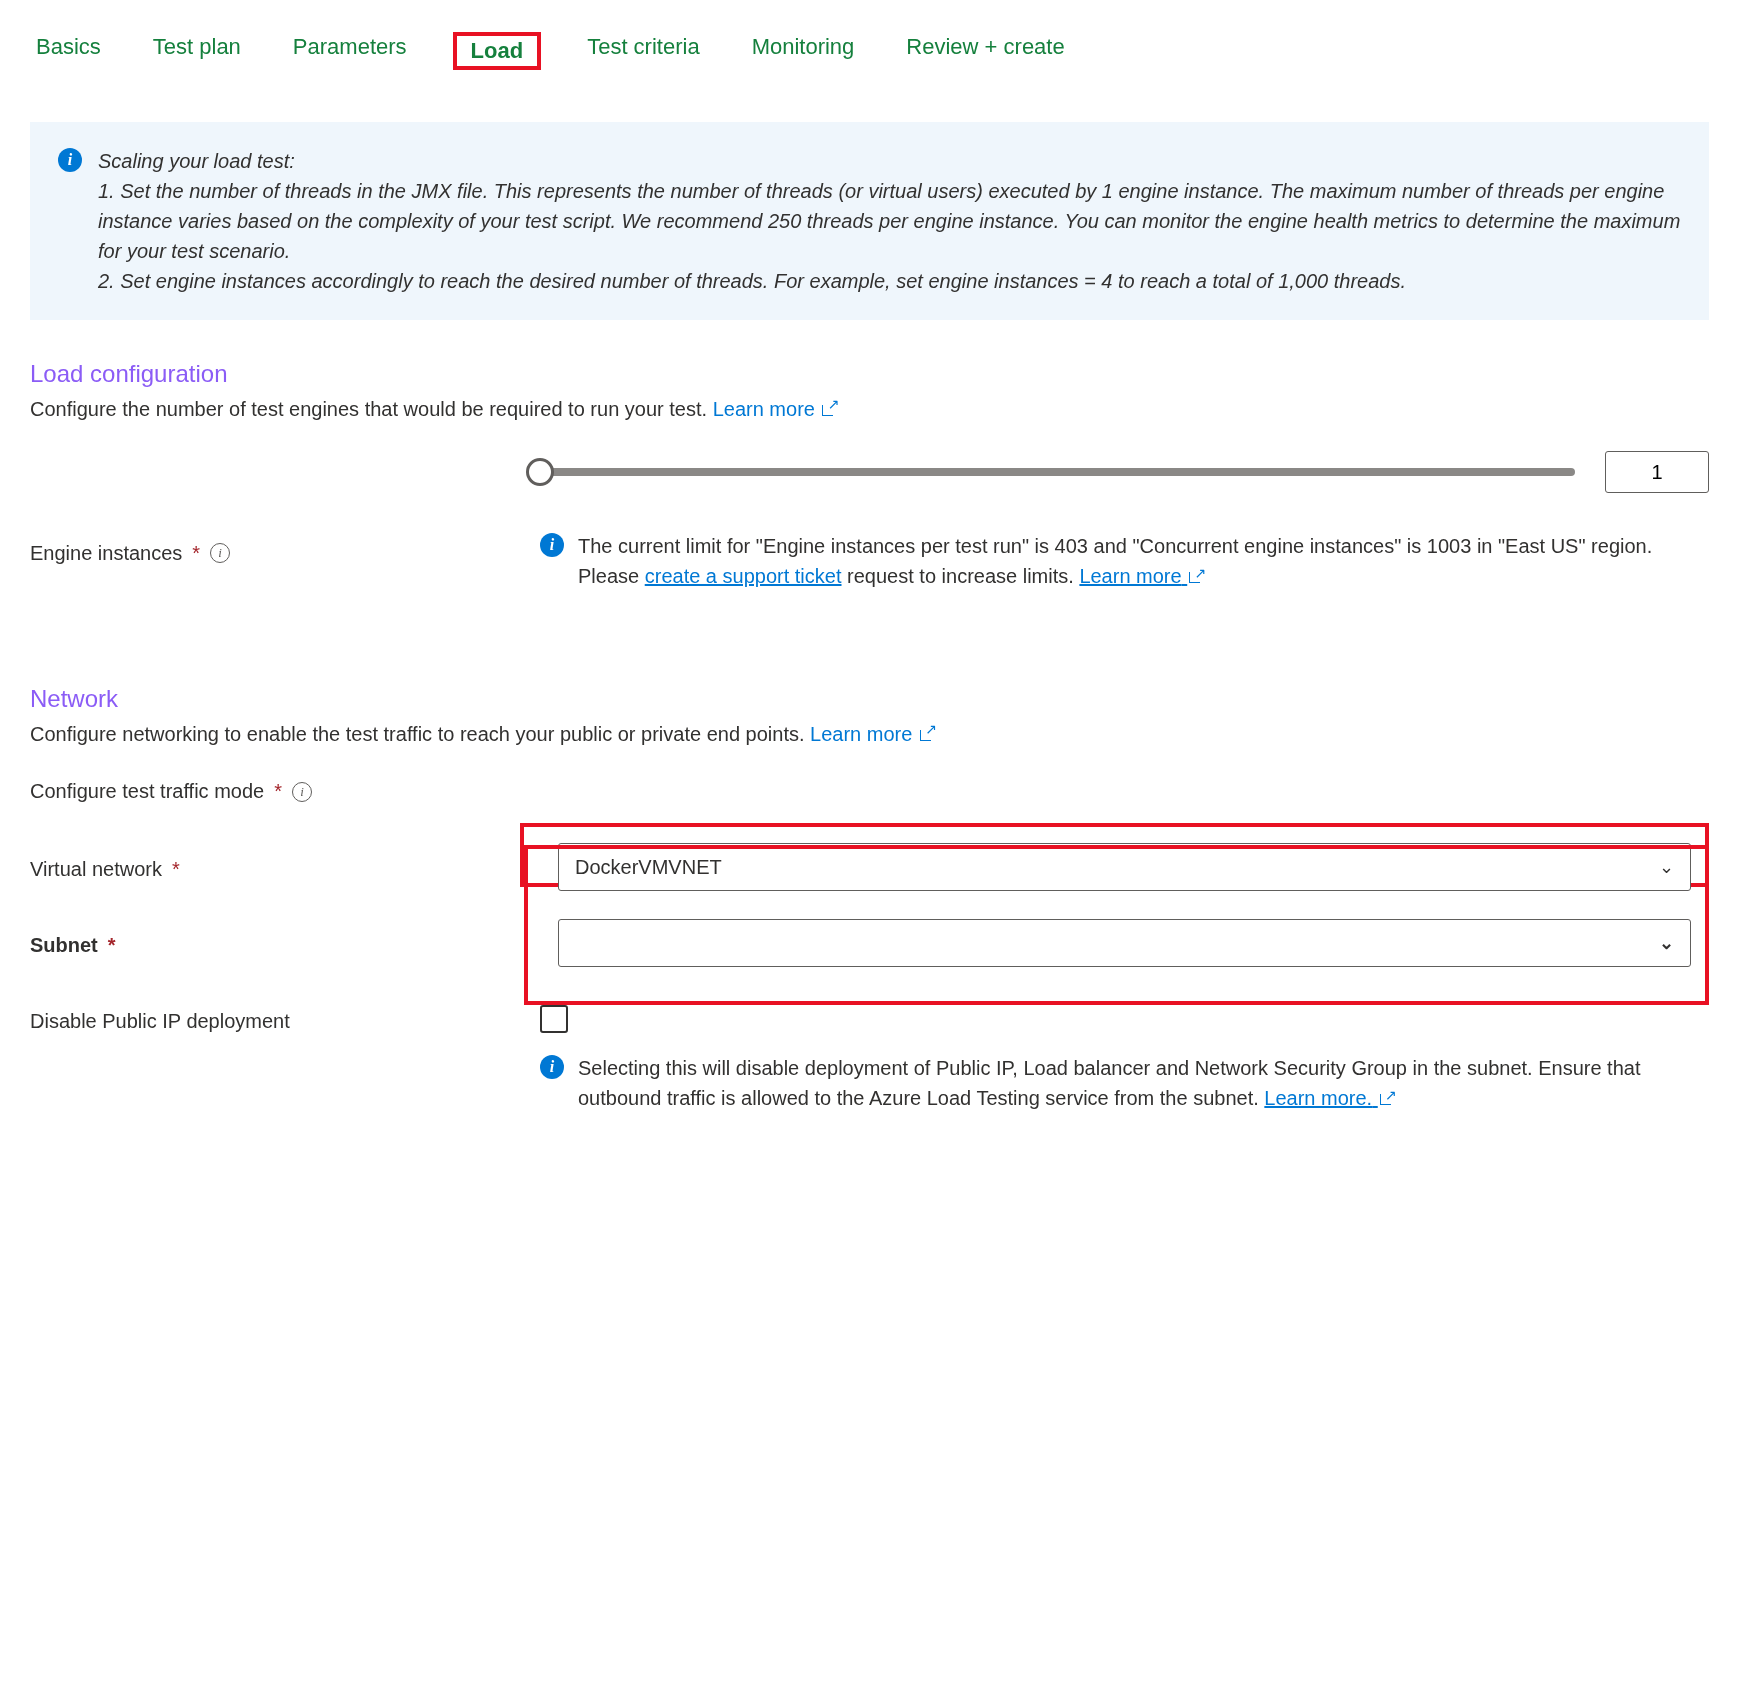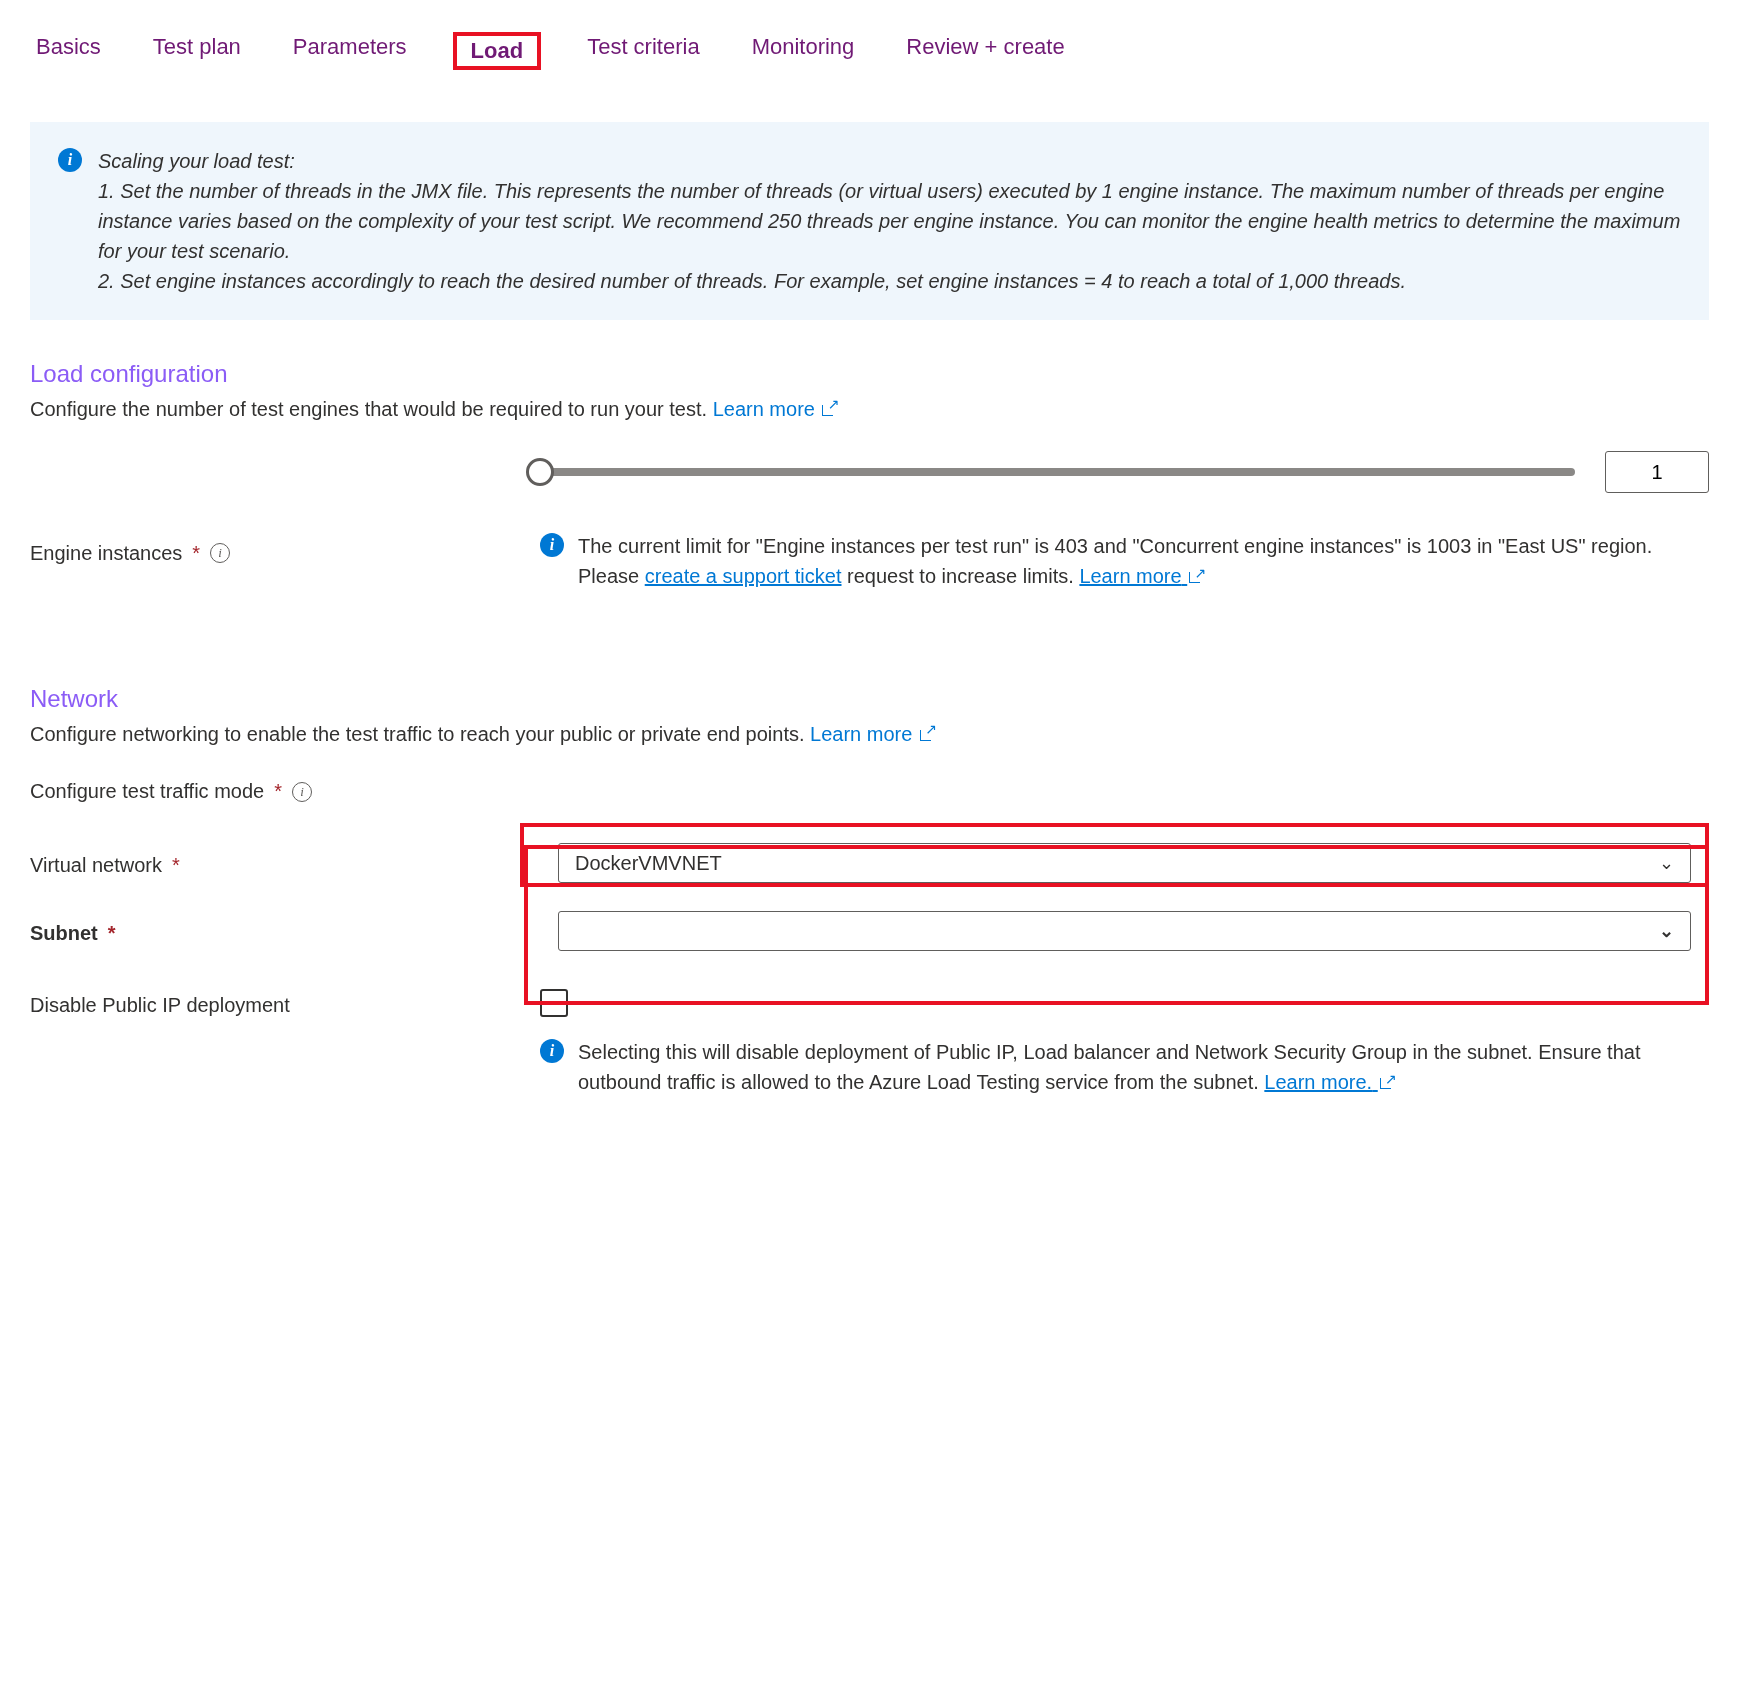--- a/index.html
+++ b/index.html
@@ -11,21 +11,21 @@
     color: #323130;
     background: #fff;
   }
   .tabs {
     display: flex;
     gap: 40px;
     margin-bottom: 52px;
   }
   .tab {
     font-size: 22px;
-    color: #701a75;
+    color: #15803d;
     padding: 2px 6px;
     cursor: pointer;
   }
   .tab-active {
     font-weight: 700;
     border: 4px solid #e81123;
     padding: 2px 14px;
   }
   .info-panel {
     background: #eff6fc;
@@ -206,21 +206,21 @@
     border-radius: 50%;
   }
   .hl-box {
     border: 4px solid #e81123;
     padding: 14px 14px;
     margin-top: 20px;
     margin-bottom: 18px;
   }
   .select {
     width: 100%;
-    height: 40px;
+    height: 48px;
     border: 1px solid #605e5c;
     border-radius: 3px;
     display: flex;
     align-items: center;
     justify-content: space-between;
     padding: 0 16px;
     font-size: 20px;
     background: #fff;
   }
   .chev {

